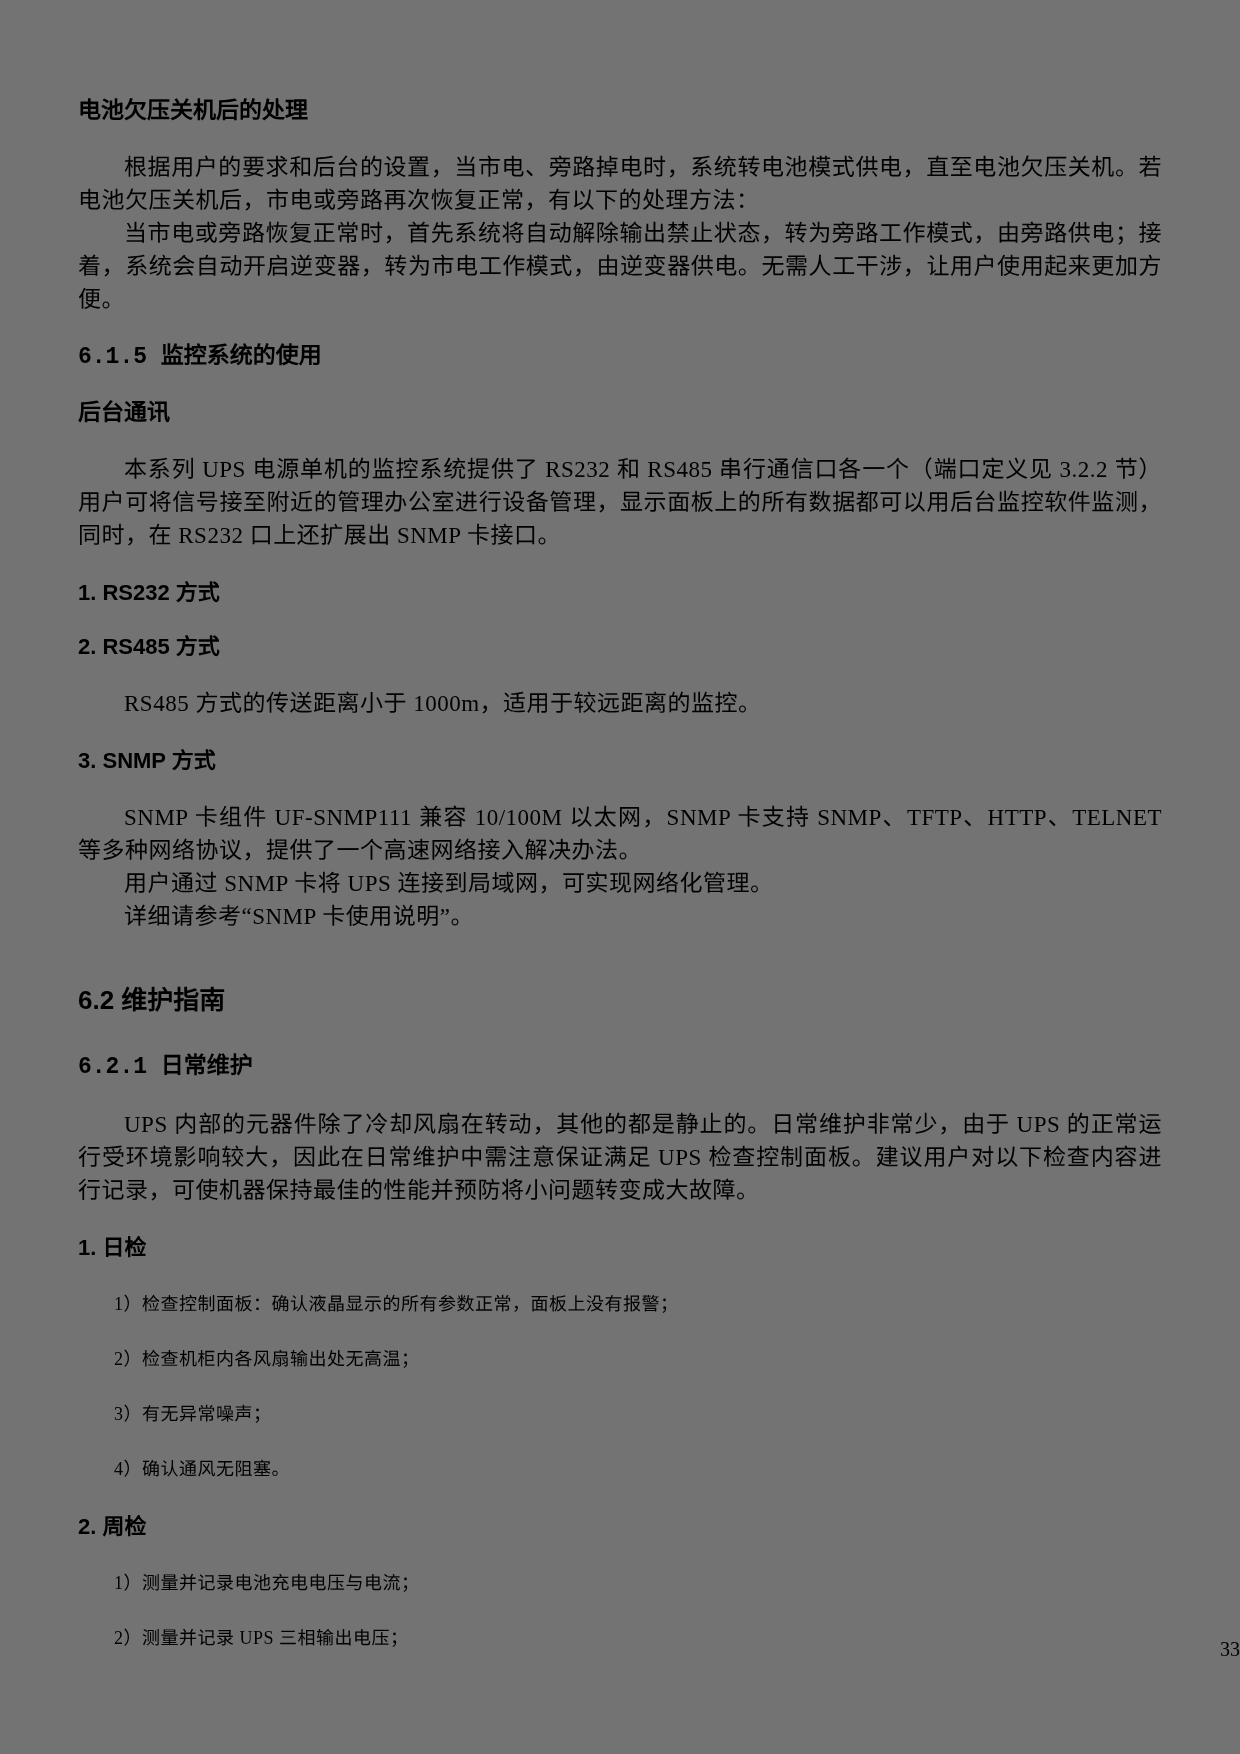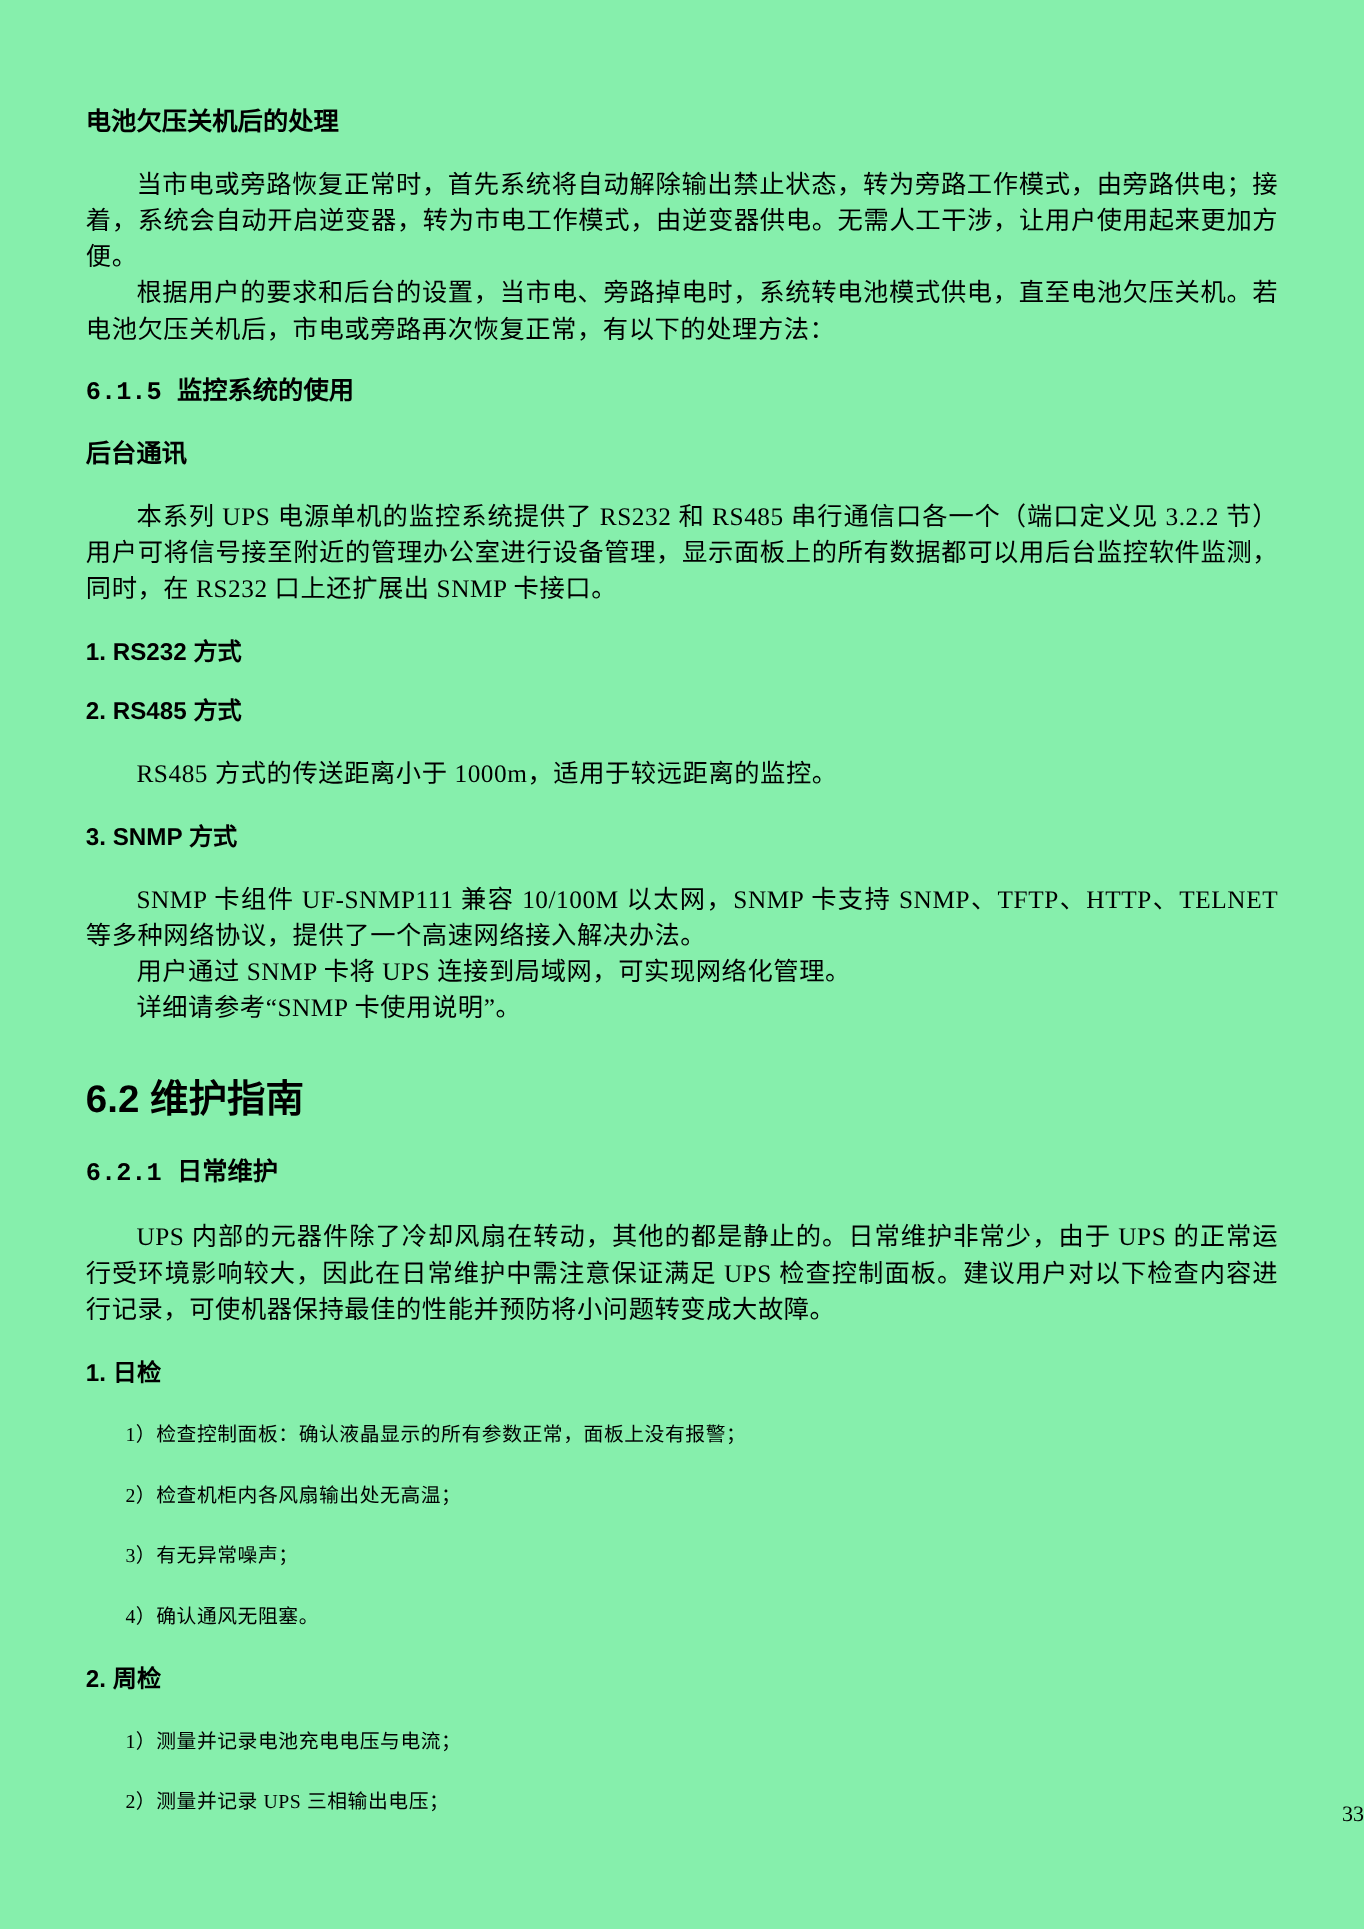--- a/index.html
+++ b/index.html
@@ -5,21 +5,21 @@
   html, body {
     margin: 0;
     padding: 0;
     background: #ffffff;
   }
   .doc-page {
     position: relative;
     width: 1240px;
     height: 1754px;
     margin: 0 auto;
-    background: #86efac;
+    background: #737373;
     color: #000000;
     font-family: "Liberation Serif", "DejaVu Serif", serif;
     box-sizing: border-box;
     padding: 96px 78px 0 78px;
     overflow: hidden;
   }
   .para {
     font-size: 23px;
     line-height: 33px;
     text-align: justify;
@@ -46,21 +46,21 @@
   }
   .h-item {
     font-family: "Liberation Sans", "DejaVu Sans", sans-serif;
     font-size: 22px;
     font-weight: 600;
     line-height: 27px;
     margin: 27px 0 27px 0;
   }
   .h-main {
     font-family: "Liberation Sans", "DejaVu Sans", sans-serif;
-    font-size: 35px;
+    font-size: 26px;
     font-weight: 700;
     line-height: 34px;
     margin: 50px 0 36px 0;
   }
   .list-item {
     font-size: 18px;
     line-height: 33px;
     margin: 22px 0 0 0;
     padding-left: 2em;
     letter-spacing: 0.5px;
@@ -75,22 +75,22 @@
     font-family: "Liberation Serif", "DejaVu Serif", serif;
   }
 </style>
 </head>
 <body>
 
 <div class="doc-page">
 
   <div class="h-sub first">电池欠压关机后的处理</div>
 
+  <p class="para">根据用户的要求和后台的设置，当市电、旁路掉电时，系统转电池模式供电，直至电池欠压关机。若电池欠压关机后，市电或旁路再次恢复正常，有以下的处理方法：</p>
   <p class="para">当市电或旁路恢复正常时，首先系统将自动解除输出禁止状态，转为旁路工作模式，由旁路供电；接着，系统会自动开启逆变器，转为市电工作模式，由逆变器供电。无需人工干涉，让用户使用起来更加方便。</p>
-  <p class="para">根据用户的要求和后台的设置，当市电、旁路掉电时，系统转电池模式供电，直至电池欠压关机。若电池欠压关机后，市电或旁路再次恢复正常，有以下的处理方法：</p>
 
   <div class="h-num">6.1.5 监控系统的使用</div>
 
   <div class="h-sub">后台通讯</div>
 
   <p class="para">本系列 UPS 电源单机的监控系统提供了 RS232 和 RS485 串行通信口各一个（端口定义见 3.2.2 节）用户可将信号接至附近的管理办公室进行设备管理，显示面板上的所有数据都可以用后台监控软件监测，同时，在 RS232 口上还扩展出 SNMP 卡接口。</p>
 
   <div class="h-item">1. RS232 方式</div>
 
 

